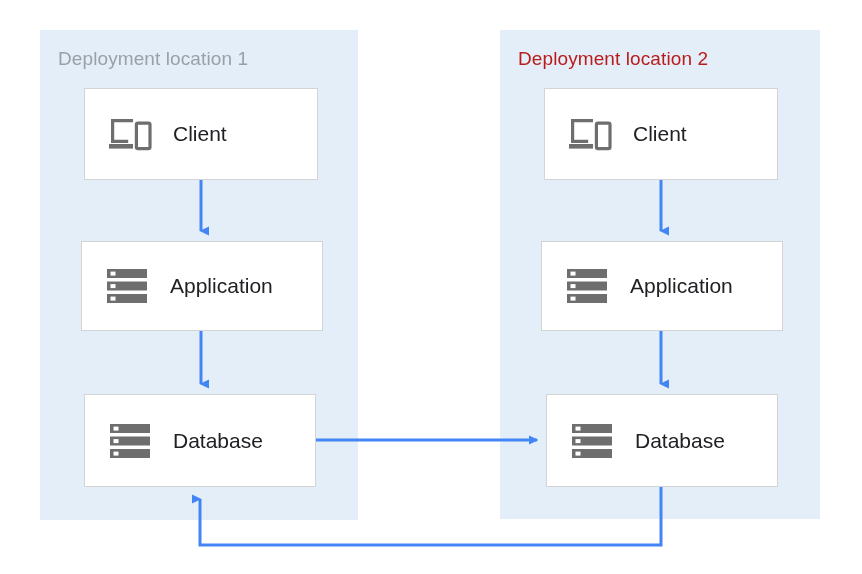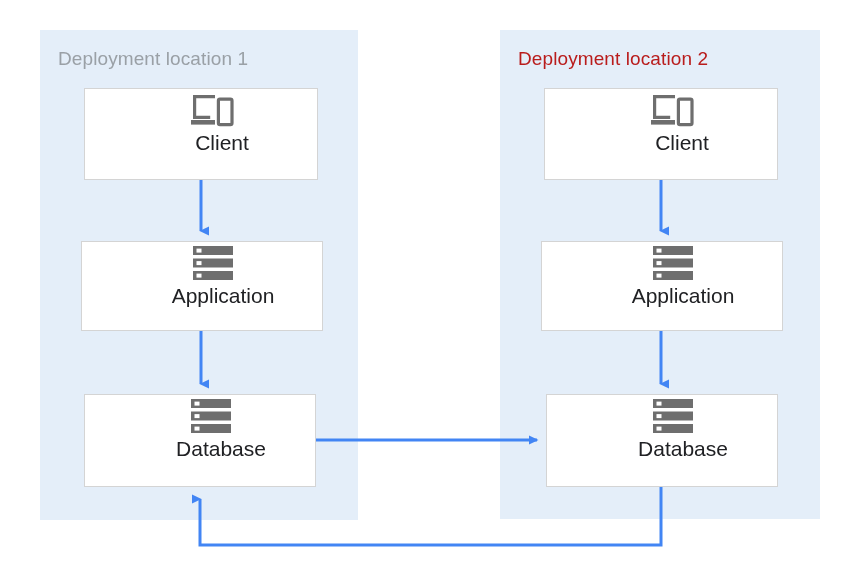--- a/index.html
+++ b/index.html
@@ -28,21 +28,20 @@
     font-family: "Liberation Sans", sans-serif;
     white-space: nowrap;
     letter-spacing: 0.1px;
   }
   .node {
     position: absolute;
     background: #ffffff;
     border: 1px solid #d4d4d4;
     box-sizing: border-box;
     display: flex;
-    flex-direction: column;
     align-items: center;
     justify-content: flex-start;
     padding-left: 22px;
   }
   .node-icon {
     width: 46px;
     height: 42px;
     flex: 0 0 auto;
     display: flex;
     align-items: center;

